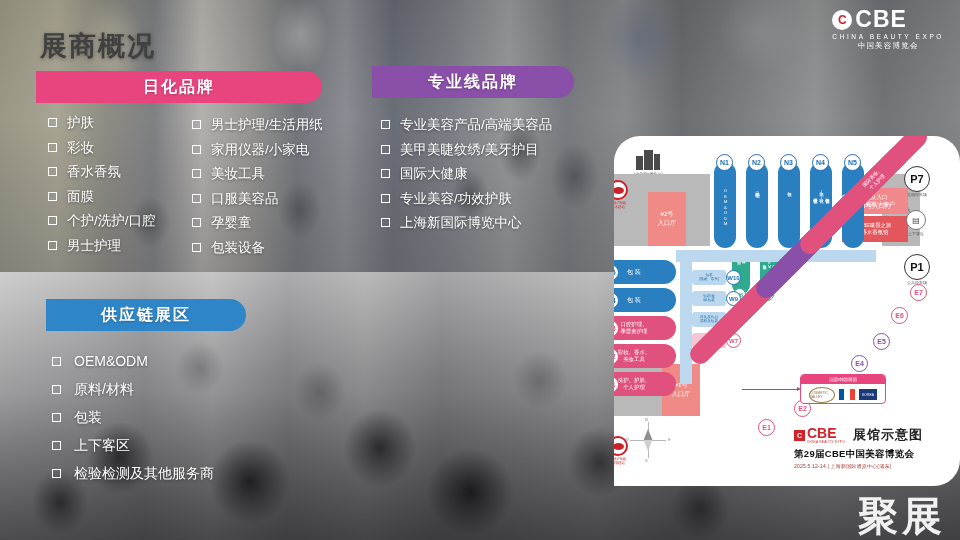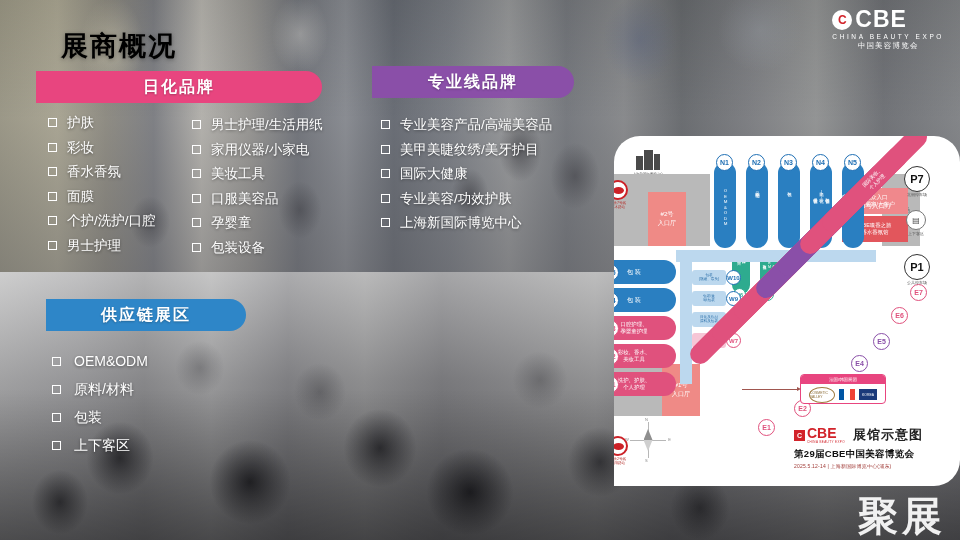--- a/index.html
+++ b/index.html
@@ -60,22 +60,22 @@
       radial-gradient(34px 38px at 200px 96px, rgba(70,70,74,.38), transparent 72%),
       radial-gradient(38px 40px at 540px 108px, rgba(64,64,68,.40), transparent 72%);
   }
   #bg .vignette {
     position: absolute; inset: 0;
     background: linear-gradient(180deg, rgba(0,0,0,.18), rgba(0,0,0,0) 22%, rgba(0,0,0,0) 72%, rgba(0,0,0,.30));
   }
 
   
   .page-title {
-    position: absolute; left: 61px; top: 28px;
-    font-size: 27px; font-weight: bold; color: #000000;
+    position: absolute; left: 40px; top: 28px;
+    font-size: 27px; font-weight: bold; color: #404040;
     letter-spacing: 2px; text-shadow: 0 1px 4px rgba(0,0,0,.35);
   }
 
   
   .brand { position: absolute; right: 16px; top: 8px; text-align: center; color: #fff; }
   .brand .row { display: flex; align-items: center; gap: 3px; }
   .brand .mark {
     width: 20px; height: 20px; border-radius: 50%;
     background: #fff; color: #d2232a; font-size: 12px; font-weight: bold;
     display: flex; align-items: center; justify-content: center;
@@ -352,20 +352,24 @@
       <span class="box"></span>
       <span>原料/材料</span>
     </div>
     <div class="li">
       <span class="box"></span>
       <span>包装</span>
     </div>
     <div class="li">
       <span class="box"></span>
       <span>上下客区</span>
+    </div>
+    <div class="li">
+      <span class="box"></span>
+      <span>检验检测及其他服务商</span>
     </div>
   </div>
 
 <div class="map-card">
   <div class="map-inner">
 
     <div class="bldg" style="left:22px; top:12px;">
       <div class="b" style="left:0; top:8px; width:7px; height:14px;"></div>
       <div class="b" style="left:8px; top:2px; width:9px; height:20px;"></div>
       <div class="b" style="left:18px; top:6px; width:6px; height:16px;"></div>

